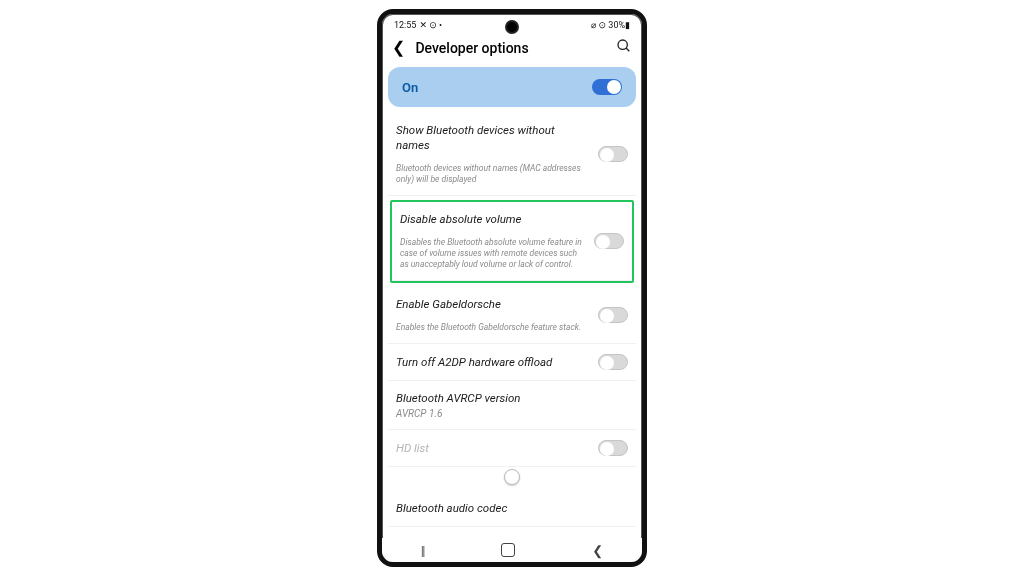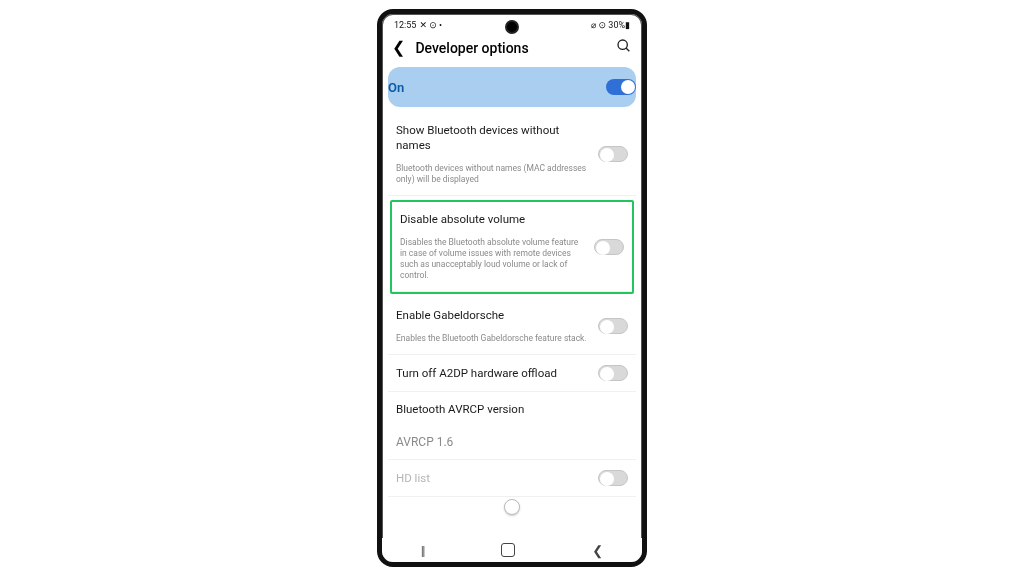--- a/index.html
+++ b/index.html
@@ -59,21 +59,21 @@
     font-size: 14px;
     font-weight: 500;
     color: #000000;
   }
   .search-btn { font-size: 14px; }
   .main-toggle {
     background: #a9cef0;
     display: flex;
     align-items: center;
     justify-content: space-between;
-    padding: 12px 0;
+    padding: 12px 14px;
     border-radius: 12px;
     margin: 0 6px 6px;
     gap: 16px;
   }
   .main-toggle .lbl {
     font-size: 13px;
     font-weight: 600;
     color: #0a5aa5;
   }
   .switch {
@@ -103,37 +103,37 @@
   }
   .settings::-webkit-scrollbar { width: 3px; }
   .settings::-webkit-scrollbar-thumb { background:#c0c0c0; border-radius:2px; }
   .row {
     display: flex;
     align-items: center;
     padding: 10px 8px;
     border-bottom: 1px solid #f0f0f0;
     gap: 10px;
   }
-  .row .text { flex: 1; }
+  .row .text { flex: 1; font-style: italic; }
   .row .title {
     font-size: 11.5px;
     color: #1a1a1a;
     line-height: 1.3;
   }
   .row .desc {
     font-size: 8.5px;
     color: #8a8a8a;
     line-height: 1.3;
     margin-top: 10px;
   }
   .row.disabled .title, .row.disabled .desc { color: #b5b5b5; }
   .row .value {
-    font-size: 12px;
+    font-size: 10px;
     color: #8a8a8a;
-    margin-top: 18px;
+    margin-top: 2px;
   }
   .highlight {
     border: 2px solid #22c55e;
     border-radius: 2px;
     margin: 4px 2px;
   }
   .circle-slider {
     display:flex;
     align-items:center;
     justify-content:center;

